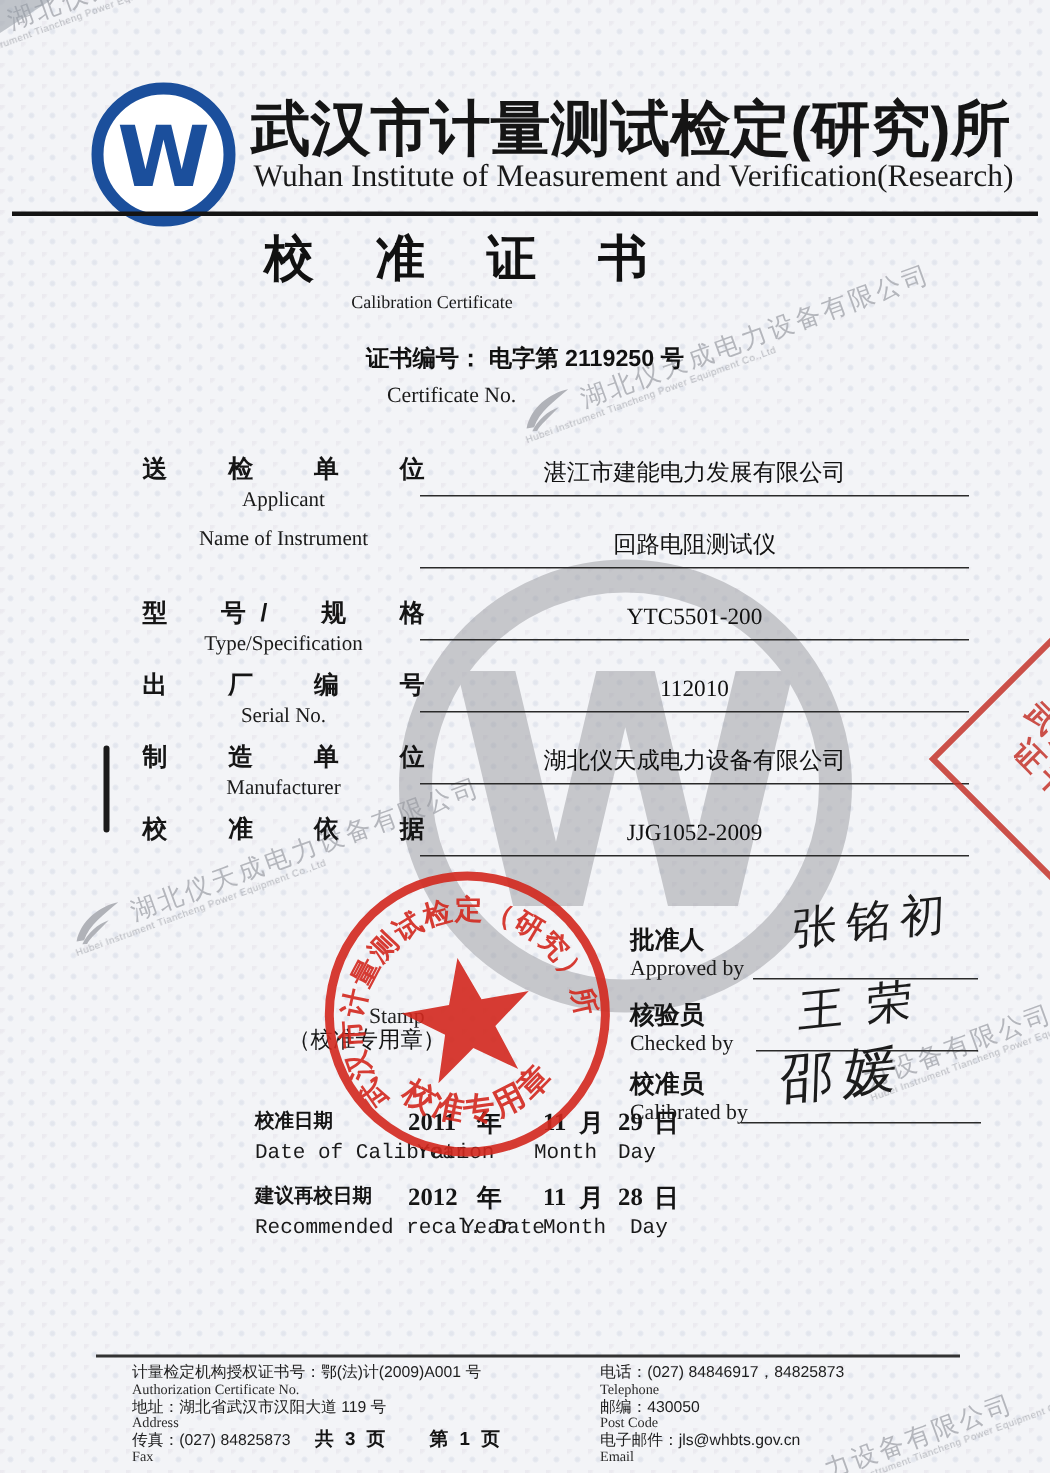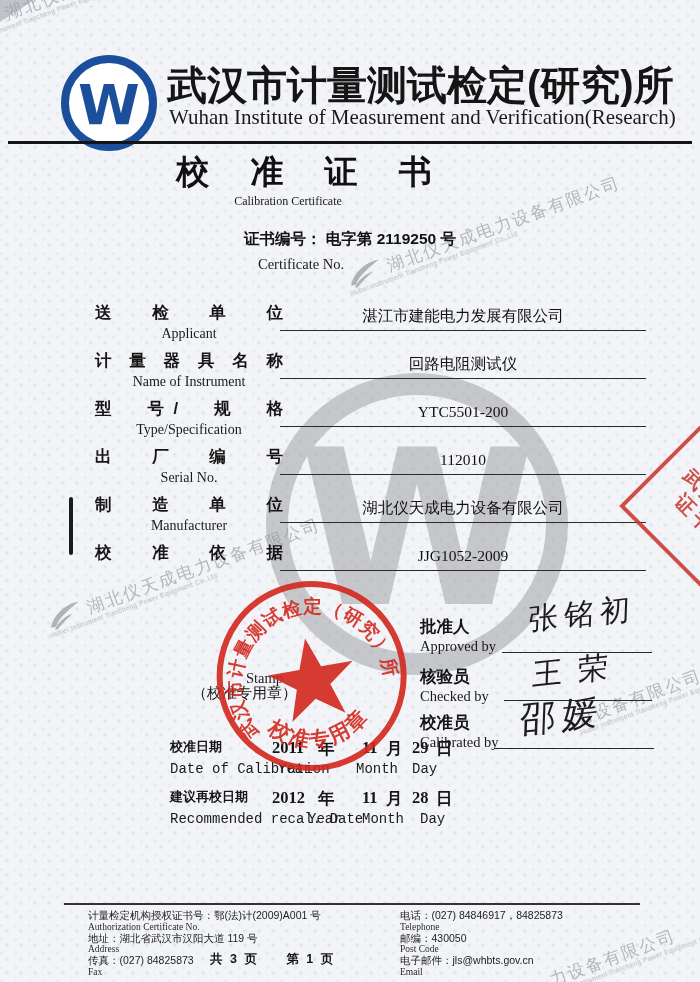--- a/index.html
+++ b/index.html
@@ -142,21 +142,20 @@
   <div class="field" style="top:302px">
     <div class="f-label">
         <div class="f-cn">送　检　单　位</div>
       <div class="f-en">Applicant</div>
       </div>
     <div class="f-line" style="top:2px">
       <span class="f-value">湛江市建能电力发展有限公司</span></div>
   </div>
   <div class="field" style="top:350px">
     <div class="f-label">
-        <div class="f-cn">计　量　器　具　名　称</div>
       <div class="f-en">Name of Instrument</div>
       </div>
     <div class="f-line" style="top:2px">
       <span class="f-value">回路电阻测试仪</span></div>
   </div>
   <div class="field" style="top:398px">
     <div class="f-label">
         <div class="f-cn">型　号/　规　格</div>
       <div class="f-en">Type/Specification</div>
       </div>

